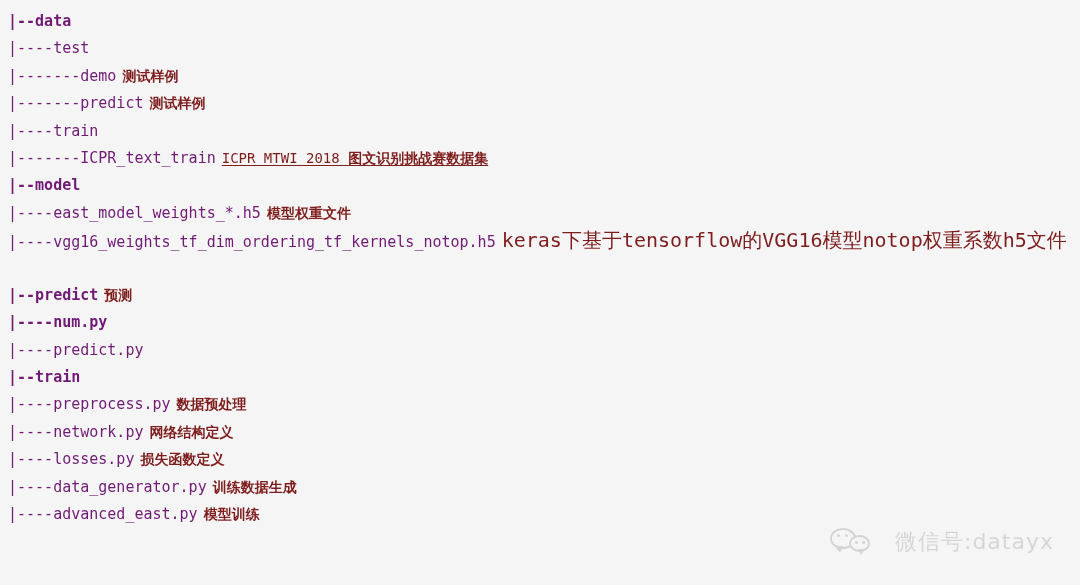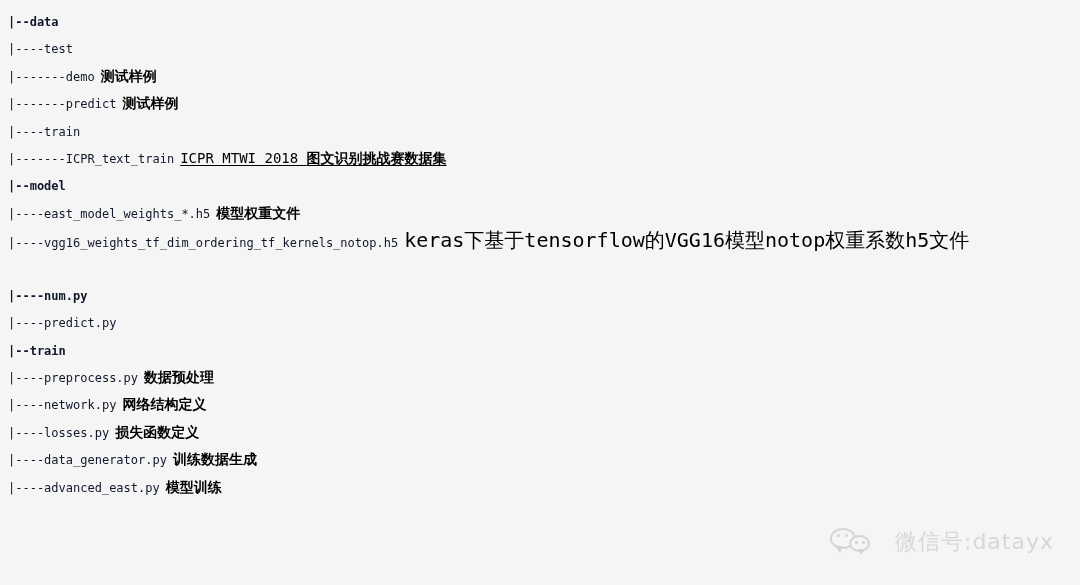--- a/index.html
+++ b/index.html
@@ -32,32 +32,32 @@
     letter-spacing: 0px;
   }
 
   .tree-line.blank {
     height: 27.4px;
   }
 
   
   .path {
     font-family: "DejaVu Sans Mono", "Liberation Mono", monospace;
-    font-size: 12px;
-    color: #0f172a;
+    font-size: 15px;
+    color: #701a75;
   }
   .path.bold {
     font-weight: bold;
   }
 
   
   .note {
     font-family: "DejaVu Sans", "Liberation Sans", sans-serif;
     font-size: 14px;
-    color: #000000;
+    color: #7f1d1d;
     font-weight: 600;
     margin-left: 6px;
   }
   .note.mono {
     font-family: "DejaVu Sans Mono", "Liberation Mono", monospace;
     font-weight: 400;
     font-size: 20px;
   }
   .note.link {
     text-decoration: underline;
@@ -163,20 +163,21 @@
     <div class="tree-line"><span class="path bold">|--data</span></div>
     <div class="tree-line"><span class="path">|----test</span></div>
     <div class="tree-line"><span class="path">|-------demo</span><span class="note">测试样例</span></div>
     <div class="tree-line"><span class="path">|-------predict</span><span class="note">测试样例</span></div>
     <div class="tree-line"><span class="path">|----train</span></div>
     <div class="tree-line"><span class="path">|-------ICPR_text_train</span><span class="note link"><span>ICPR MTWI 2018 </span><span class="cjk">图文识别挑战赛数据集</span></span></div>
     <div class="tree-line"><span class="path bold">|--model</span></div>
     <div class="tree-line"><span class="path">|----east_model_weights_*.h5</span><span class="note">模型权重文件</span></div>
     <div class="tree-line"><span class="path">|----vgg16_weights_tf_dim_ordering_tf_kernels_notop.h5</span><span class="note mono">keras下基于tensorflow的VGG16模型notop权重系数h5文件</span></div>
     <div class="tree-line blank"></div>
+    <div class="tree-line"><span class="path bold">|--predict</span><span class="note">预测</span></div>
     <div class="tree-line"><span class="path bold">|----num.py</span></div>
     <div class="tree-line"><span class="path">|----predict.py</span></div>
     <div class="tree-line"><span class="path bold">|--train</span></div>
     <div class="tree-line"><span class="path">|----preprocess.py</span><span class="note">数据预处理</span></div>
     <div class="tree-line"><span class="path">|----network.py</span><span class="note">网络结构定义</span></div>
     <div class="tree-line"><span class="path">|----losses.py</span><span class="note">损失函数定义</span></div>
     <div class="tree-line"><span class="path">|----data_generator.py</span><span class="note">训练数据生成</span></div>
     <div class="tree-line"><span class="path">|----advanced_east.py</span><span class="note">模型训练</span></div>
   </div>
 

